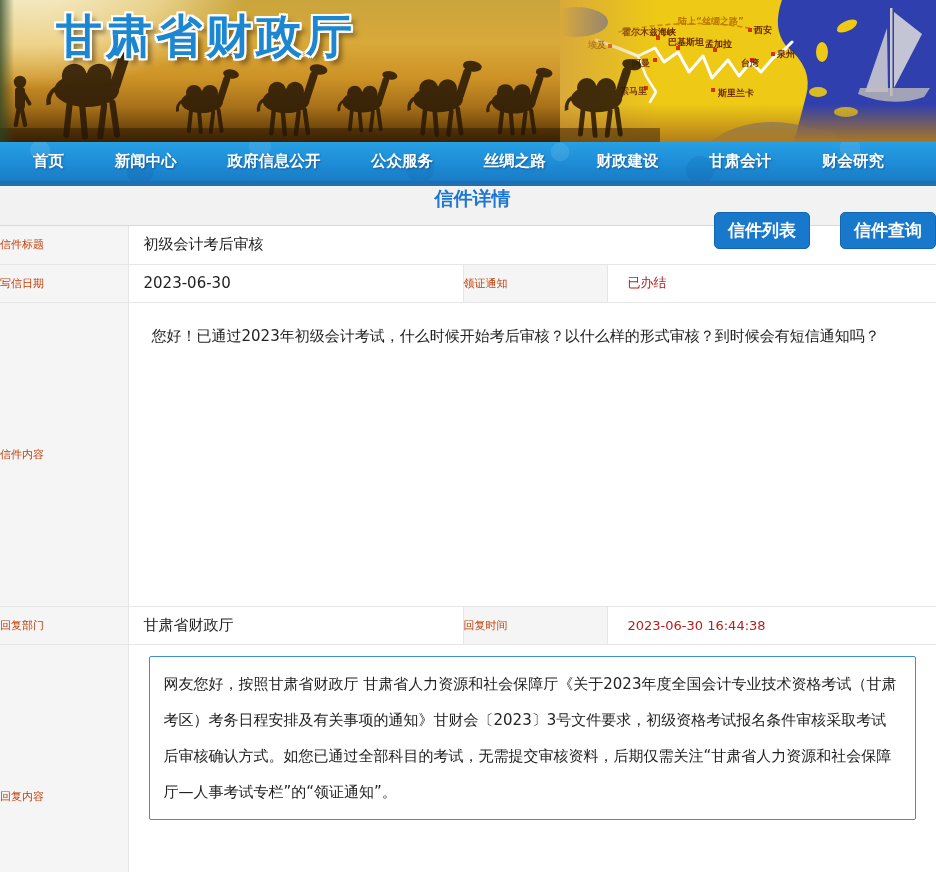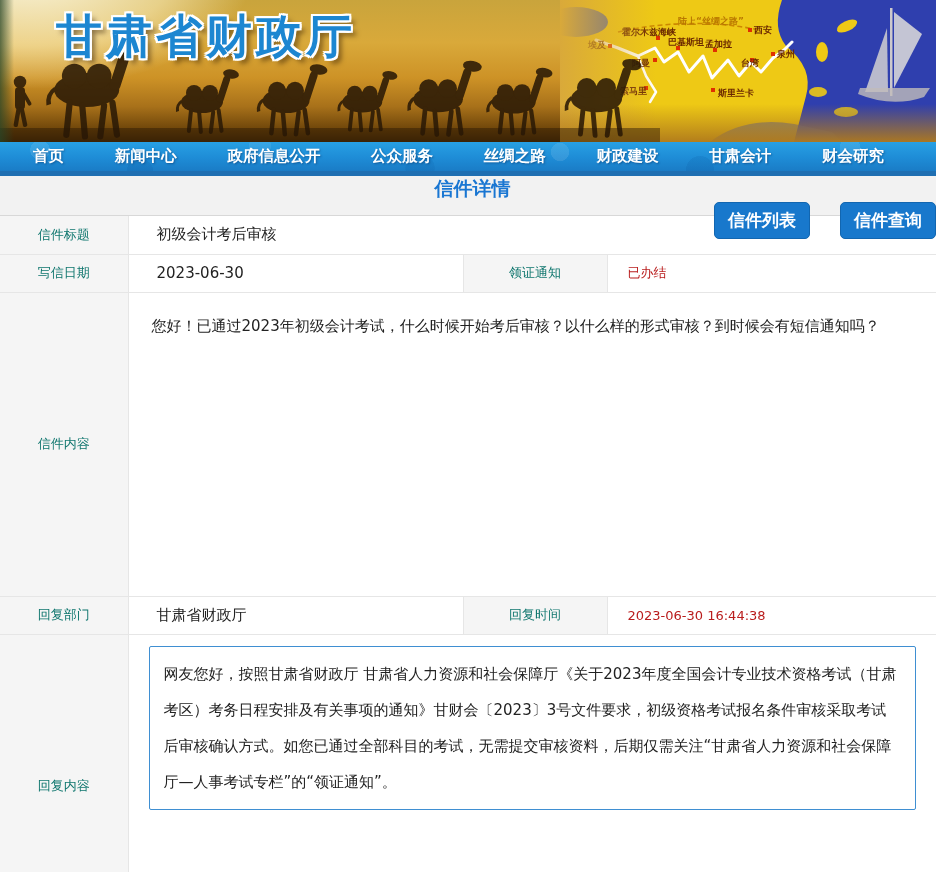--- a/index.html
+++ b/index.html
@@ -20,21 +20,21 @@
     letter-spacing:4px; color:#1c86d1;
     text-shadow:-2px -2px 0 #fff, 2px -2px 0 #fff, -2px 2px 0 #fff, 2px 2px 0 #fff,
                  0 -2px 0 #fff, 0 2px 0 #fff, -2px 0 0 #fff, 2px 0 0 #fff,
                  5px 5px 5px rgba(50,25,0,.55); }
   .site-url { position:absolute; left:88px; top:61px; font-size:26px; font-weight:bold;
     letter-spacing:1px; color:#1c86d1;
     text-shadow:-1px -1px 0 #fff, 1px -1px 0 #fff, -1px 1px 0 #fff, 1px 1px 0 #fff,
                  3px 3px 4px rgba(50,25,0,.5); }
 
   
-  .nav { width:936px; height:34px; display:flex; align-items:center;
+  .nav { width:936px; height:44px; display:flex; align-items:center;
     justify-content:space-between; padding:0 52px 0 33px;
     background:
       radial-gradient(circle 16px at 40px 8px, rgba(255,255,255,.10) 60%, rgba(255,255,255,0) 62%),
       radial-gradient(circle 22px at 140px 30px, rgba(0,70,140,.12) 60%, rgba(0,70,140,0) 62%),
       radial-gradient(circle 18px at 260px 4px, rgba(255,255,255,.08) 60%, rgba(255,255,255,0) 62%),
       radial-gradient(circle 24px at 420px 26px, rgba(0,70,140,.10) 60%, rgba(0,70,140,0) 62%),
       radial-gradient(circle 15px at 560px 10px, rgba(255,255,255,.10) 60%, rgba(255,255,255,0) 62%),
       radial-gradient(circle 23px at 700px 28px, rgba(0,70,140,.12) 60%, rgba(0,70,140,0) 62%),
       radial-gradient(circle 17px at 850px 6px, rgba(255,255,255,.09) 60%, rgba(255,255,255,0) 62%),
       linear-gradient(180deg,#27a0e4 0%,#1e8cd6 55%,#1a7cc6 100%);
@@ -50,23 +50,23 @@
   .titlebar button { min-width:96px; height:37px; margin-left:30px; border:1px solid #1266b0;
     border-radius:5px; background:#1878cc; color:#fff; font-size:17px; font-weight:bold;
     font-family:inherit; cursor:pointer; padding:0 10px; }
 
   
   table.detail { width:936px; border-collapse:collapse; table-layout:fixed; }
   table.detail td { border:1px solid #e6e6e6; }
   table.detail td:first-child { border-left:none; }
   table.detail td:last-child { border-right:none; }
   table.detail tr:first-child td { border-top:none; }
-  td.lbl { background:#f5f5f5; color:#0f766e; font-size:13px; text-align:center;
+  td.lbl { background:#f5f5f5; color:#c2410c; font-size:11px; 
     vertical-align:middle; }
-  td.val { background:#fff; color:#222; font-size:15px; padding-left:28px; }
+  td.val { background:#fff; color:#222; font-size:15px; padding-left:15px; }
   td.val2 { background:#fff; color:#b91c1c; font-size:13px; padding-left:20px;margin-top:29px; }
   tr.h38 { height:38px; }
   tr.tall { height:304px; }
   td.top { vertical-align:top; padding:8px; }
   .content-text { padding:13px 15px 0 15px; font-size:15px; color:#222; line-height:25px; }
   .reply-box { margin:3px 12px 0 12px; border:1px solid #3f8fd2; border-radius:2px;
     padding:9px 14px; font-size:15px; color:#222; line-height:36px; background:#fff; }
 </style>
 </head>
 <body>

